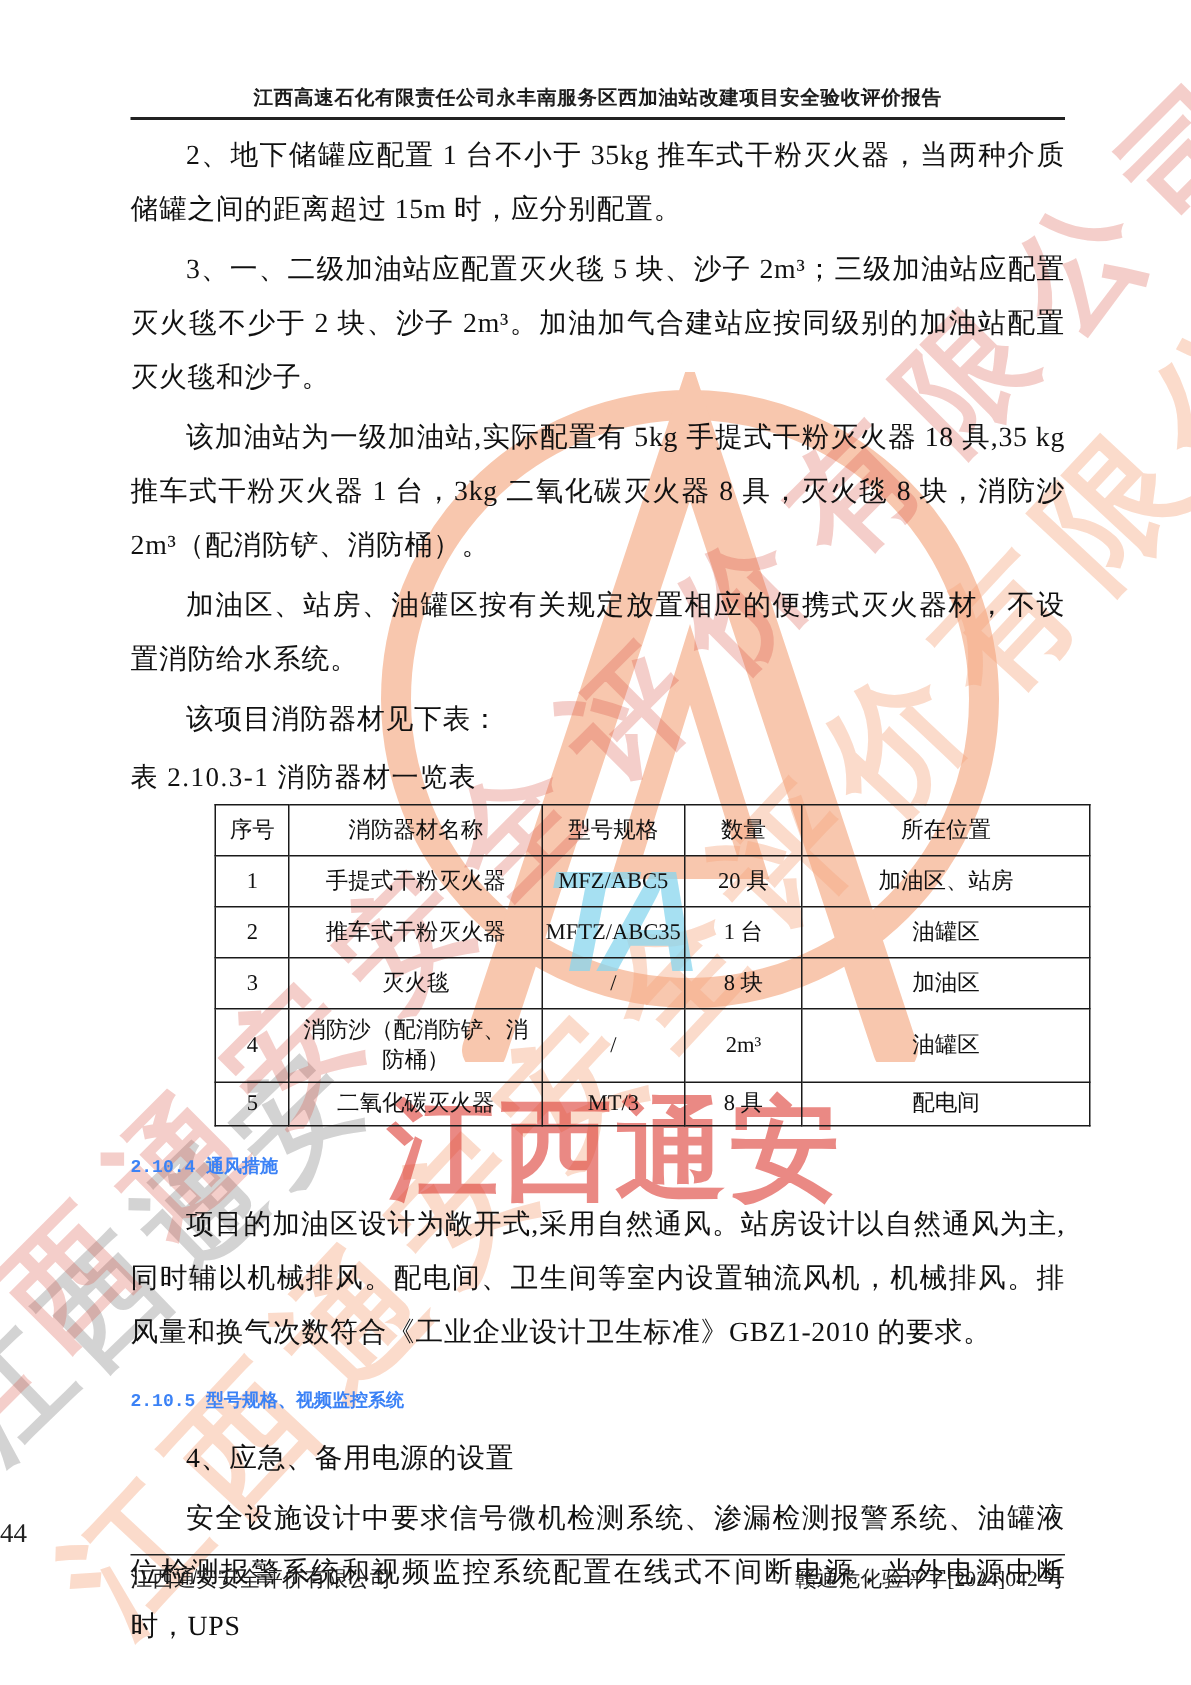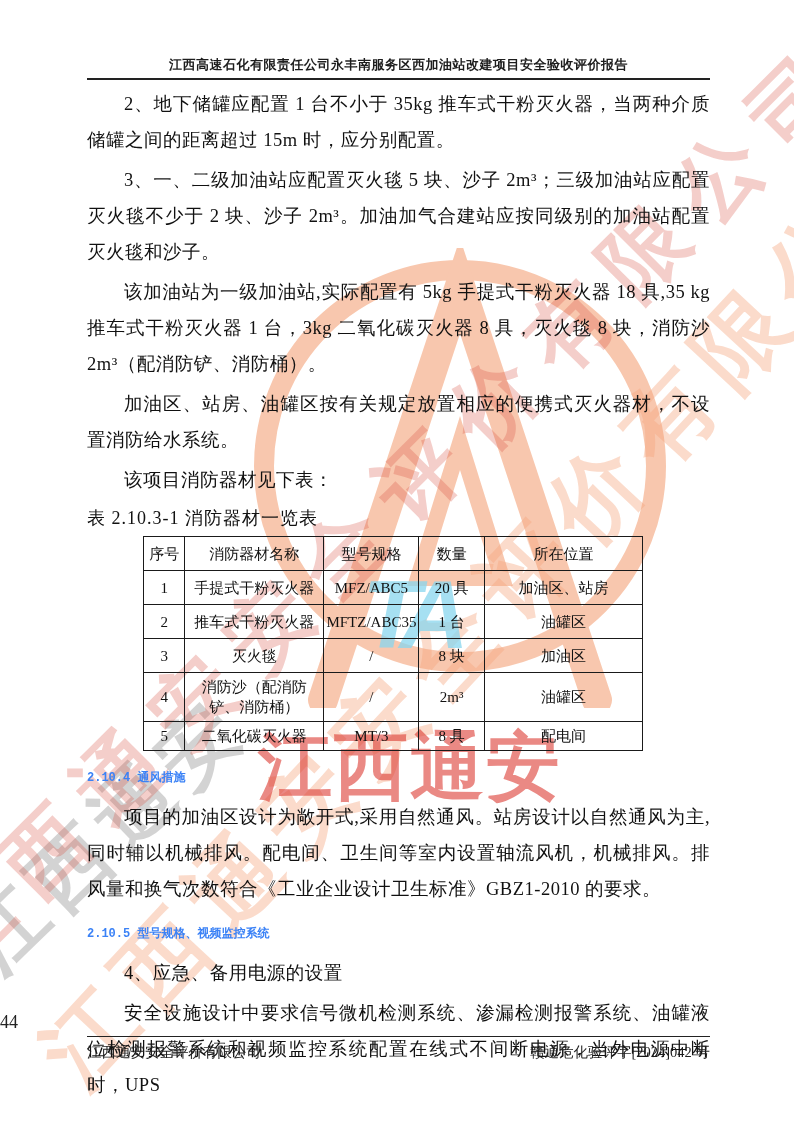--- a/index.html
+++ b/index.html
@@ -96,21 +96,21 @@
 
   .table-caption {
     text-align: left;
     font-size: 18px;
     margin-top: 8px;
     letter-spacing: 1px;
   }
 
   table.fire-table {
     border-collapse: collapse;
-    width: 500px;
+    width: 584px;
     margin: 6px 0 0 56px;
     font-size: 15px;
     color: #111111;
   }
   table.fire-table th, table.fire-table td {
     border: 1.5px solid #1a1a1a;
     text-align: center;
     vertical-align: middle;
     padding: 4px 2px;
     font-weight: normal;

